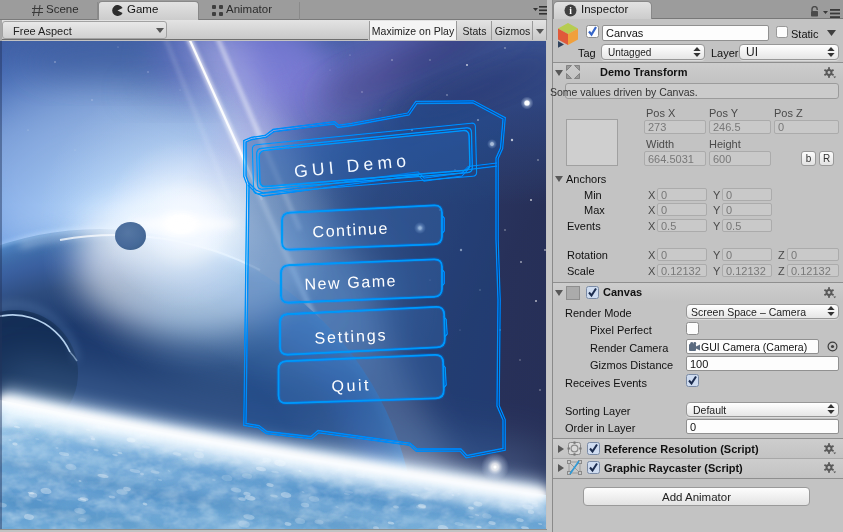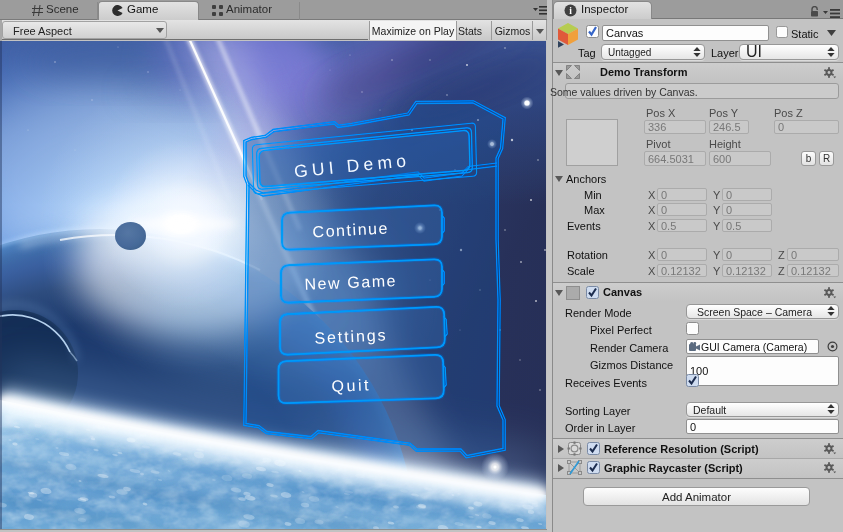--- a/index.html
+++ b/index.html
@@ -35,21 +35,21 @@
   </svg>
 <div class="abs" style="left:0;top:20px;width:547px;height:20px;background:linear-gradient(#e3e3e3,#c9c9c9);border-bottom:1px solid #6f6f6f"></div>
 <div class="abs" style="left:2px;top:21px;width:165px;height:18px;background:linear-gradient(#e8e8e8,#d0d0d0);border:1px solid #a2a2a2;border-radius:3px"></div>
 <div class="abs" style="left:13px;top:25px;font-size:11px;color:#222">Free Aspect</div>
 <svg class="abs" style="left:156px;top:28px" width="8" height="5" viewBox="0 0 8 5">
     <polygon points="0,0 8,0 4,5" fill="#555"></polygon>
   </svg>
 <div class="abs" style="left:368px;top:20px;width:178px;height:20px;background:linear-gradient(#e3e3e3,#c9c9c9)"></div>
 <div class="abs" style="left:369px;top:21px;width:88px;height:19px;background:#f4f4f4;border-left:1px solid #9a9a9a;border-right:1px solid #9a9a9a"></div>
 <div class="abs" style="left:369px;top:25px;width:88px;text-align:center;font-size:10.5px;color:#222">Maximize on Play</div>
-<div class="abs" style="left:458px;top:25px;width:33px;font-size:10.5px;color:#222">Stats</div>
+<div class="abs" style="left:458px;top:25px;width:33px;text-align:center;font-size:10.5px;color:#222">Stats</div>
 <div class="abs" style="left:491px;top:21px;width:1px;height:19px;background:#9a9a9a"></div>
 <div class="abs" style="left:493px;top:25px;width:39px;text-align:center;font-size:10.5px;color:#222">Gizmos</div>
 <div class="abs" style="left:532px;top:21px;width:1px;height:19px;background:#9a9a9a"></div>
 <svg class="abs" style="left:536px;top:29px" width="8" height="5" viewBox="0 0 8 5">
     <polygon points="0,0 8,0 4,5" fill="#555"></polygon>
   </svg>
 <div class="abs" style="left:546px;top:20px;width:1px;height:20px;background:#9a9a9a"></div>
 <div class="abs" style="left:0;top:41px;width:546px;height:488px;background:#273a66"></div>
 <svg class="abs" width="546" height="488" viewBox="0 41 546 488" style="left:0px;top:41px;filter:saturate(1.4) hue-rotate(-4deg)">
 <defs>
@@ -407,21 +407,21 @@
 <div class="lbl" style="left:578px;top:47px">Tag</div>
 <div class="abs drop" style="left:601px;top:44px;width:104px;height:16px">
     <span style="position:absolute;left:6px;top:50%;transform:translateY(-50%);font-size:10px;color:#222;white-space:nowrap">Untagged</span>
   </div>
 <svg class="abs" style="left:693px;top:47px" width="8" height="10" viewBox="0 0 8 10">
     <polygon points="4,0 7.6,4 0.4,4" fill="#333"></polygon>
     <polygon points="4,10 7.6,6 0.4,6" fill="#333"></polygon>
   </svg>
 <div class="lbl" style="left:711px;top:47px">Layer</div>
 <div class="abs drop" style="left:739px;top:44px;width:100px;height:16px">
-    <span style="position:absolute;left:6px;top:50%;transform:translateY(-50%);font-size:16px;color:#222;white-space:nowrap">UI</span>
+    <span style="position:absolute;left:6px;top:50%;transform:translateY(-50%);font-size:12px;color:#222;white-space:nowrap">UI</span>
   </div>
 <svg class="abs" style="left:827px;top:47px" width="8" height="10" viewBox="0 0 8 10">
     <polygon points="4,0 7.6,4 0.4,4" fill="#333"></polygon>
     <polygon points="4,10 7.6,6 0.4,6" fill="#333"></polygon>
   </svg>
 <div class="hdrline" style="top:62px"></div>
 <div class="abs" style="left:553px;top:63px;width:290px;height:18px;background:linear-gradient(#cdcdcd,#c3c3c3)"></div>
 <svg class="abs" style="left:554px;top:68px" width="10" height="10" viewBox="0 0 10 10">
     <polygon points="1,2 9,2 5,8" fill="#585858"></polygon>
   </svg>
@@ -445,24 +445,24 @@
       <rect x="5.1" y="1.2" width="1.8" height="2.4" transform="rotate(240 6 6.5)"></rect>
       <rect x="5.1" y="1.2" width="1.8" height="2.4" transform="rotate(300 6 6.5)"></rect>
       <path d="M10.2,10.5 L13.2,10.5 L11.7,12.3 Z"></path>
     </g>
   </svg>
 <div class="abs" style="left:565px;top:83px;width:274px;height:16px;background:#cbcbcb;border:1px solid #9b9b9b;border-radius:3px"></div>
 <div class="abs" style="left:550px;top:86px;font-size:10.5px;color:#333">Some values driven by Canvas.</div>
 <div class="glbl" style="left:646px;top:107px">Pos X</div>
 <div class="glbl" style="left:709px;top:107px">Pos Y</div>
 <div class="glbl" style="left:774px;top:107px">Pos Z</div>
-<div class="dfld" style="left:644px;top:120px;width:62px;height:14px">336</div>
-<div class="dfld" style="left:709px;top:120px;width:40px;height:14px">246.5</div>
+<div class="dfld" style="left:644px;top:120px;width:62px;height:14px">273</div>
+<div class="dfld" style="left:709px;top:120px;width:62px;height:14px">246.5</div>
 <div class="dfld" style="left:774px;top:120px;width:65px;height:14px">0</div>
-<div class="glbl" style="left:646px;top:138px">Pivot</div>
+<div class="glbl" style="left:646px;top:138px">Width</div>
 <div class="glbl" style="left:709px;top:138px">Height</div>
 <div class="dfld" style="left:644px;top:151px;width:62px;height:15px">664.5031</div>
 <div class="dfld" style="left:709px;top:151px;width:62px;height:15px">600</div>
 <div class="abs" style="left:801px;top:151px;width:15px;height:15px;background:linear-gradient(#fcfcfc,#e2e2e2);border:1px solid #999;border-radius:3px;font-size:10px;color:#333;text-align:center;line-height:13px">b</div>
 <div class="abs" style="left:819px;top:151px;width:15px;height:15px;background:linear-gradient(#fcfcfc,#e2e2e2);border:1px solid #999;border-radius:3px;font-size:10px;color:#333;text-align:center;line-height:13px">R</div>
 <div class="abs" style="left:566px;top:119px;width:52px;height:47px;background:#cfcfcf;border:1px solid #a0a0a0"></div>
 <svg class="abs" style="left:554px;top:174px" width="10" height="10" viewBox="0 0 10 10">
     <polygon points="1,2 9,2 5,8" fill="#585858"></polygon>
   </svg>
 <div class="lbl" style="left:566px;top:173px">Anchors</div>
@@ -514,21 +514,21 @@
       <rect x="5.1" y="1.2" width="1.8" height="2.4" transform="rotate(60 6 6.5)"></rect>
       <rect x="5.1" y="1.2" width="1.8" height="2.4" transform="rotate(120 6 6.5)"></rect>
       <rect x="5.1" y="1.2" width="1.8" height="2.4" transform="rotate(180 6 6.5)"></rect>
       <rect x="5.1" y="1.2" width="1.8" height="2.4" transform="rotate(240 6 6.5)"></rect>
       <rect x="5.1" y="1.2" width="1.8" height="2.4" transform="rotate(300 6 6.5)"></rect>
       <path d="M10.2,10.5 L13.2,10.5 L11.7,12.3 Z"></path>
     </g>
   </svg>
 <div class="lbl" style="left:565px;top:307px">Render Mode</div>
 <div class="abs drop" style="left:686px;top:304px;width:153px;height:15px">
-    <span style="position:absolute;left:10px;top:50%;transform:translateY(-50%);font-size:10.5px;color:#222;white-space:nowrap">Screen Space – Camera</span>
+    <span style="position:absolute;left:4px;top:50%;transform:translateY(-50%);font-size:10.5px;color:#222;white-space:nowrap">Screen Space – Camera</span>
   </div>
 <svg class="abs" style="left:827px;top:306px" width="8" height="10" viewBox="0 0 8 10">
     <polygon points="4,0 7.6,4 0.4,4" fill="#333"></polygon>
     <polygon points="4,10 7.6,6 0.4,6" fill="#333"></polygon>
   </svg>
 <div class="lbl" style="left:590px;top:324px">Pixel Perfect</div>
 <svg class="abs" style="left:686px;top:322px" width="13" height="13" viewBox="0 0 13 13">
     <rect x="0.5" y="0.5" width="12" height="12" rx="2" fill="#fdfdfd" stroke="#8e8e8e"></rect>
   </svg>
 <div class="lbl" style="left:590px;top:342px">Render Camera</div>
@@ -537,21 +537,21 @@
     <rect x="0" y="2" width="7" height="7" rx="1" fill="#5b6b80"></rect>
     <polygon points="7,4.5 11,2.5 11,8.5 7,6.5" fill="#5b6b80"></polygon>
     <circle cx="2.8" cy="1.8" r="1.7" fill="#5b6b80"></circle>
     <circle cx="5.8" cy="1.4" r="1.4" fill="#5b6b80"></circle>
   </svg>
 <svg class="abs" style="left:827px;top:341px" width="11" height="11" viewBox="0 0 11 11">
     <circle cx="5.5" cy="5.5" r="4.4" fill="none" stroke="#3d3d3d" stroke-width="1.2"></circle>
     <circle cx="5.5" cy="5.5" r="1.6" fill="#3d3d3d"></circle>
   </svg>
 <div class="lbl" style="left:590px;top:359px">Gizmos Distance</div>
-<div class="fld" style="left:686px;top:356px;width:153px;height:30px">100</div>
+<div class="fld" style="left:686px;top:356px;width:153px;height:15px">100</div>
 <div class="lbl" style="left:565px;top:377px">Receives Events</div>
 <svg class="abs" style="left:686px;top:374px" width="13" height="13" viewBox="0 0 13 13">
     <rect x="0.5" y="0.5" width="12" height="12" rx="2" fill="#cfdcf0" stroke="#7a8aa5"></rect>
     <path d="M3,6.5 L5.5,9.5 L10,2.5" fill="none" stroke="#1c2c4e" stroke-width="2"></path>
   </svg>
 <div class="lbl" style="left:565px;top:405px">Sorting Layer</div>
 <div class="abs drop" style="left:686px;top:402px;width:153px;height:15px">
     <span style="position:absolute;left:6px;top:50%;transform:translateY(-50%);font-size:10.5px;color:#222;white-space:nowrap">Default</span>
   </div>
 <svg class="abs" style="left:827px;top:404px" width="8" height="10" viewBox="0 0 8 10">

